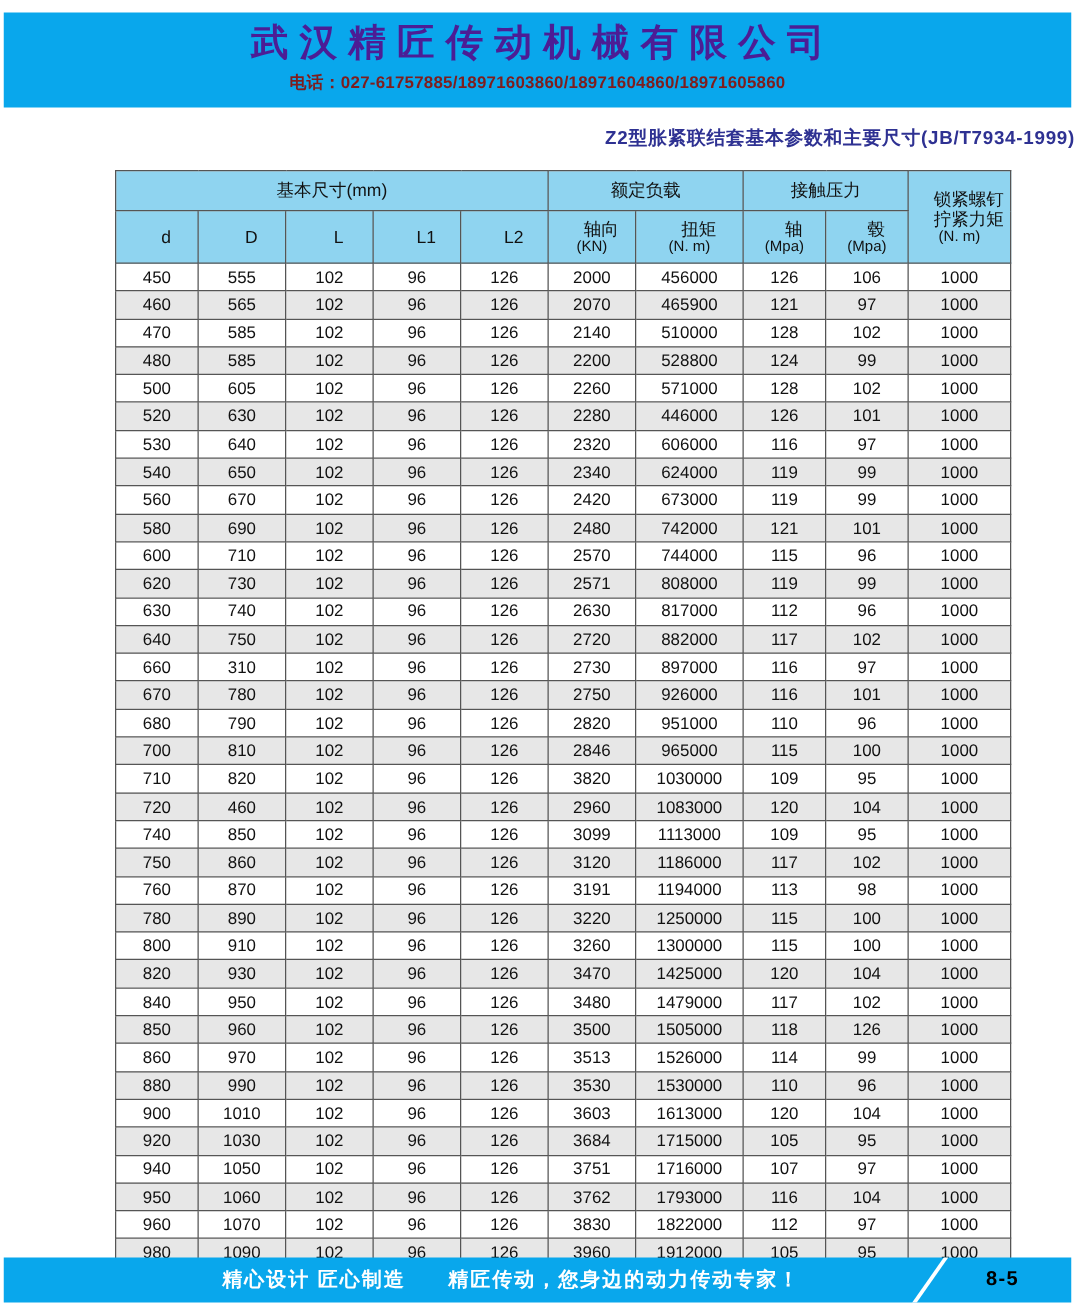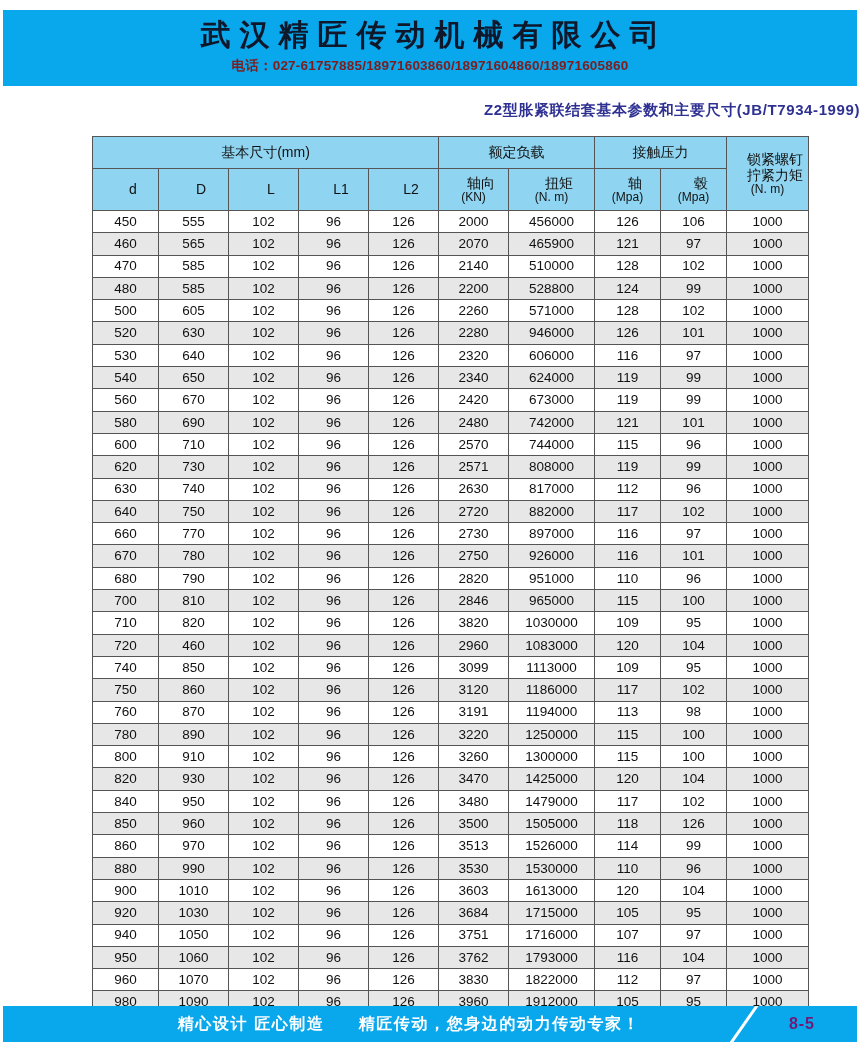--- a/index.html
+++ b/index.html
@@ -28,21 +28,21 @@
     height: 76px;
     background: #09A7EC;
     display: flex;
     flex-direction: column;
     align-items: center;
     justify-content: flex-start;
     padding-top: 5px;
   }
 
   .company-name {
-    color: #0f172a;
+    color: #4c1d95;
     font-size: 30px;
     font-weight: bold;
     letter-spacing: 9px;
     line-height: 40px;
     text-indent: 9px;
     white-space: nowrap;
   }
 
   .phone-line {
     color: #7f1d1d;
@@ -183,21 +183,21 @@
     background: #ffffff;
     transform: rotate(35deg);
     transform-origin: center;
   }
 
   .page-number {
     position: absolute;
     right: 42px;
     top: 50%;
     transform: translateY(-50%);
-    color: #701a75;
+    color: #000000;
     font-size: 16px;
     font-weight: bold;
     letter-spacing: 1px;
   }
 </style>
 </head>
 <body>
 
 <div class="page">
 
@@ -333,21 +333,21 @@
             <td>102</td>
             <td>1000</td>
           </tr>
           <tr>
             <td>520</td>
             <td>630</td>
             <td>102</td>
             <td>96</td>
             <td>126</td>
             <td>2280</td>
-            <td>946000</td>
+            <td>446000</td>
             <td>126</td>
             <td>101</td>
             <td>1000</td>
           </tr>
           <tr>
             <td>530</td>
             <td>640</td>
             <td>102</td>
             <td>96</td>
             <td>126</td>
@@ -436,21 +436,21 @@
             <td>96</td>
             <td>126</td>
             <td>2720</td>
             <td>882000</td>
             <td>117</td>
             <td>102</td>
             <td>1000</td>
           </tr>
           <tr>
             <td>660</td>
-            <td>770</td>
+            <td>310</td>
             <td>102</td>
             <td>96</td>
             <td>126</td>
             <td>2730</td>
             <td>897000</td>
             <td>116</td>
             <td>97</td>
             <td>1000</td>
           </tr>
           <tr>

